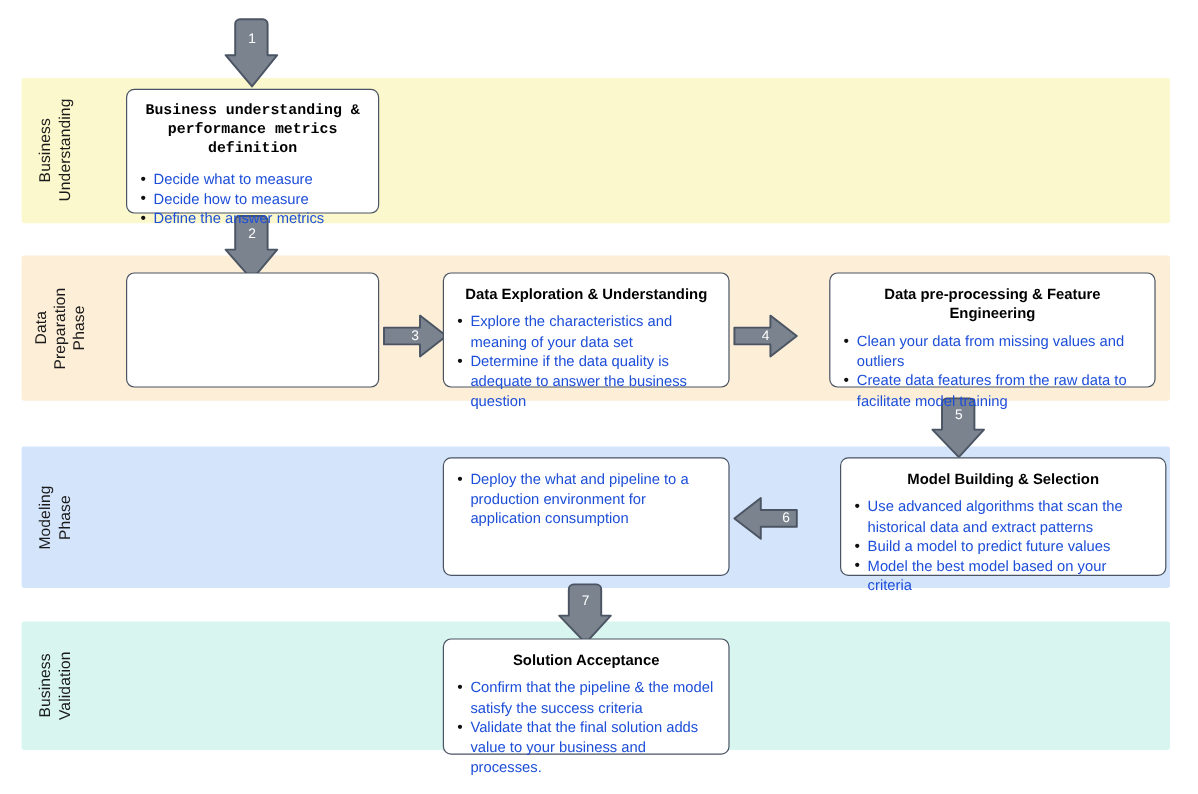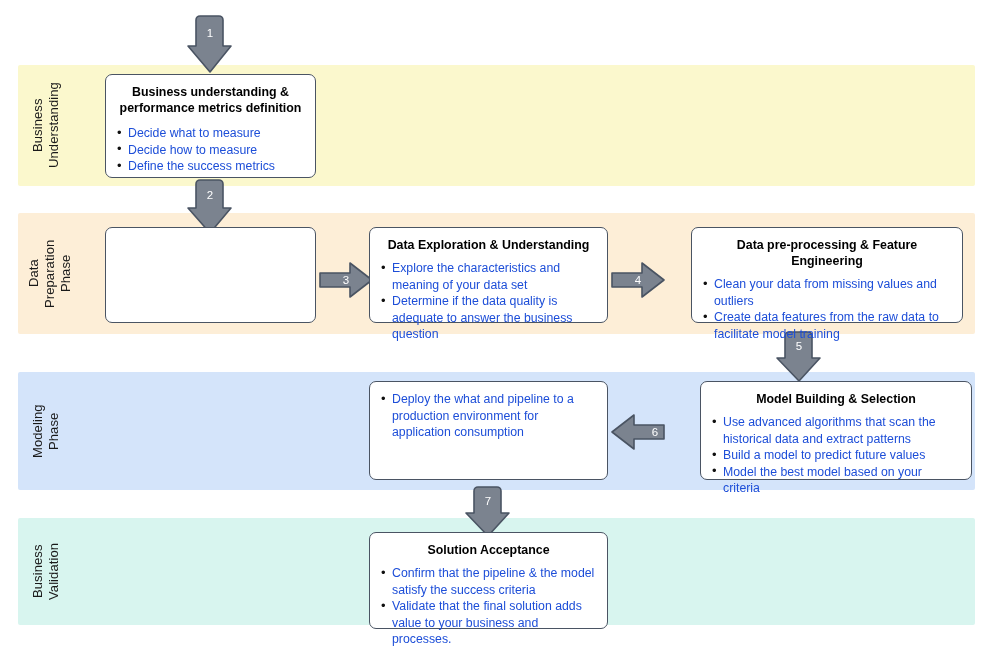--- a/index.html
+++ b/index.html
@@ -168,28 +168,28 @@
   </div>
 
   <div class="arrow" style="left:465px; top:485px; width:46px; height:54px;">
     <svg width="46" height="54" viewBox="0 0 46 54">
       <path d="M14 2 h18 a4 4 0 0 1 4 4 v22 h8 L23 51 L1 28 h8 V6 a4 4 0 0 1 4 -4 z" fill="#7b838f" stroke="#4a5463" stroke-width="1.6" stroke-linejoin="round"></path>
     </svg>
     <span class="arrow-num v-down">7</span>
   </div>
 
   <div class="box" style="left:105px; top:74px; width:211px; height:104px;">
-    <div class="box-title" style="margin-bottom:9px;">
+    <div class="box-title" style="margin-bottom:9px;font-family:Liberation Mono, monospace;">
       <div>Business understanding &amp;</div>
       <div>performance metrics definition</div>
     </div>
     <ul class="box-list">
       <li>Decide what to measure</li>
       <li>Decide how to measure</li>
-      <li>Define the success metrics</li>
+      <li>Define the answer metrics</li>
     </ul>
   </div>
 
   <div class="box" style="left:105px; top:227px; width:211px; height:96px;">
   </div>
 
   <div class="box" style="left:369px; top:227px; width:239px; height:96px;">
     <div class="box-title">Data Exploration &amp; Understanding</div>
     <ul class="box-list">
       <li>Explore the characteristics and meaning of your data set</li>

